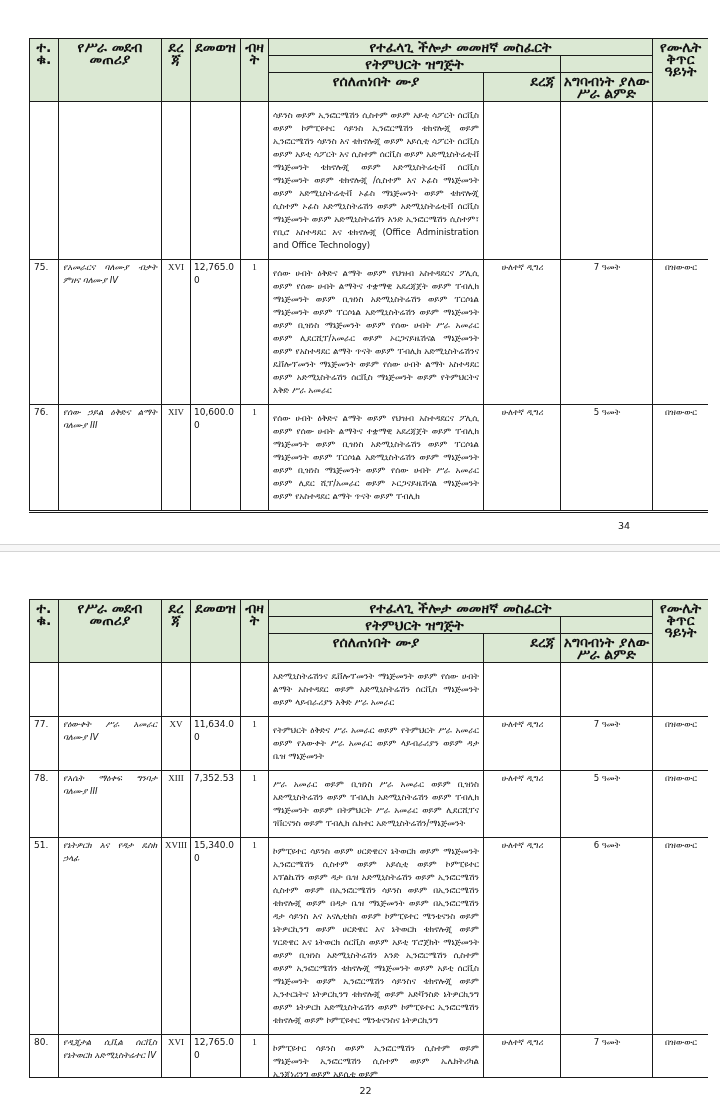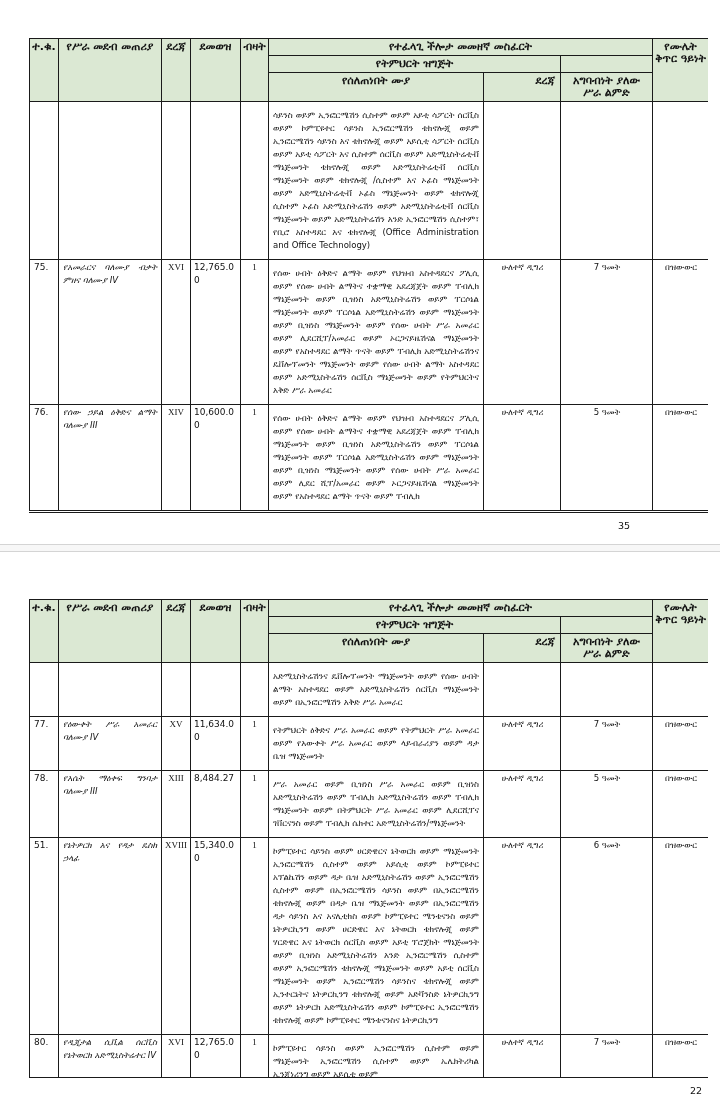--- a/index.html
+++ b/index.html
@@ -14,34 +14,34 @@
   .page-2{height:544px;padding:47px 12px 0 29px;border-top:1px solid #d4d4d4;}
   .table-clip{overflow:hidden;border-bottom:1px solid #1a1a1a;width:679px;}
   .clip-1{height:474px;}
   .clip-2{height:478px;}
   table.doc-table{border-collapse:collapse;table-layout:fixed;width:679px;}
   .doc-table th,.doc-table td{
     border:1px solid #1a1a1a;vertical-align:top;padding:1px 3px;
     word-wrap:break-word;overflow:hidden;
   }
   .doc-table th{
-    background:#dbe8d3;font-weight:bold;font-size:11px;line-height:12px;
+    background:#dbe8d3;font-weight:bold;font-size:14px;line-height:12px;
     text-align:center;padding:2px 2px;
   }
   th.th-right{text-align:right;padding-right:5px;}
   .doc-table td{font-size:8.5px;line-height:13px;background:#ffffff;}
   td.c-no{font-size:9px;padding-left:4px;}
   td.c-title{text-align:justify;padding:1px 4px;font-style:italic;}
   td.c-center{text-align:center;font-size:9px;font-family:Liberation Serif, serif;}
   td.c-salary{font-size:9px;}
   td.c-prof{text-align:justify;padding:7px 4px;}
   td.c-degree,td.c-exp,td.c-hire{font-size:8.5px;padding-left:4px;text-align:center;}
   .pnum{font-size:9.5px;text-align:right;padding-top:7px;}
   .pnum-1{padding-right:78px;}
-  .pnum-2{padding-right:6px;}
+  .pnum-2{padding-right:6px;text-align:center;}
 </style>
 </head>
 <body>
 
 <div class="page page-1">
   <div class="table-clip clip-1">
     <table class="doc-table">
       <colgroup>
         <col style="width:29px">
           <col style="width:103px">
@@ -103,21 +103,21 @@
           <td class="c-salary">10,600.00</td>
           <td class="c-center">1</td>
           <td class="c-prof">የሰው ሀብት ዕቅድና ልማት ወይም የህዝብ አስተዳደርና ፖሊሲ ወይም የሰው ሀብት ልማትና ተቋማዊ አደረጃጀት ወይም ፐብሊክ ማኔጅመንት ወይም ቢዝነስ አድሚኒስትሬሽን ወይም ፐርሶኔል ማኔጅመንት ወይም ፐርሶኔል አድሚኒስትሬሽን ወይም ማኔጅመንት ወይም ቢዝነስ ማኔጅመንት ወይም የሰው ሀብት ሥራ አመራር ወይም ሊደር ሺፕ/አመራር ወይም ኦርጋናይዜሽናል ማኔጅመንት ወይም የአስተዳደር ልማት ጥናት ወይም ፐብሊክ</td>
           <td class="c-degree">ሁለተኛ ዲግሪ</td>
           <td class="c-exp">5 ዓመት</td>
           <td class="c-hire">በዝውውር</td>
         </tr>
       </tbody>
     </table>
   </div>
-  <div class="pnum pnum-1">35</div>
+  <div class="pnum pnum-1">34</div>
 </div>
 
 <div class="page-gap"></div>
 
 <div class="page page-2">
   <div class="table-clip clip-2">
     <table class="doc-table">
       <colgroup>
         <col style="width:29px">
           <col style="width:103px">
@@ -149,41 +149,41 @@
           <th>አግባብነት ያለው ሥራ ልምድ</th>
         </tr>
       </thead>
       <tbody>
         <tr>
           <td class="c-no"></td>
           <td class="c-title"></td>
           <td class="c-center"></td>
           <td class="c-salary"></td>
           <td class="c-center"></td>
-          <td class="c-prof">አድሚኒስትሬሽንና ዴቨሎፕመንት ማኔጅመንት ወይም የሰው ሀብት ልማት አስተዳደር ወይም አድሚኒስትሬሽን ሰርቪስ ማኔጅመንት ወይም በኢንፎርሜሽን እቅድ ሥራ አመራር</td>
+          <td class="c-prof">አድሚኒስትሬሽንና ዴቨሎፕመንት ማኔጅመንት ወይም የሰው ሀብት ልማት አስተዳደር ወይም አድሚኒስትሬሽን ሰርቪስ ማኔጅመንት ወይም ላይብራሪያን እቅድ ሥራ አመራር</td>
           <td class="c-degree"></td>
           <td class="c-exp"></td>
           <td class="c-hire"></td>
         </tr>
         <tr>
           <td class="c-no">77.</td>
           <td class="c-title">የዕውቀት ሥራ አመራር ባለሙያ IV</td>
           <td class="c-center">XV</td>
           <td class="c-salary">11,634.00</td>
           <td class="c-center">1</td>
           <td class="c-prof">የትምህርት ዕቅድና ሥራ አመራር ወይም የትምህርት ሥራ አመራር ወይም የእውቀት ሥራ አመራር ወይም ላይብራሪያን ወይም ዳታ ቤዝ ማኔጅመንት</td>
           <td class="c-degree">ሁለተኛ ዲግሪ</td>
           <td class="c-exp">7 ዓመት</td>
           <td class="c-hire">በዝውውር</td>
         </tr>
         <tr>
           <td class="c-no">78.</td>
           <td class="c-title">የእሴት ማዕቀፍ ግንባታ ባለሙያ III</td>
           <td class="c-center">XIII</td>
-          <td class="c-salary">8,484.27</td>
+          <td class="c-salary">7,352.53</td>
           <td class="c-center">1</td>
           <td class="c-prof">ሥራ አመራር ወይም ቢዝነስ ሥራ አመራር ወይም ቢዝነስ አድሚኒስትሬሽን ወይም ፐብሊክ አድሚኒስትሬሽን ወይም ፐብሊክ ማኔጅመንት ወይም በትምህርት ሥራ አመራር ወይም ሊደርሺፕና ገቨርናንስ ወይም ፐብሊክ ሴክተር አድሚኒስትሬሽን/ማኔጅመንት</td>
           <td class="c-degree">ሁለተኛ ዲግሪ</td>
           <td class="c-exp">5 ዓመት</td>
           <td class="c-hire">በዝውውር</td>
         </tr>
         <tr>
           <td class="c-no">51.</td>
           <td class="c-title">የኔትዎርክ እና የዳታ ዴስክ ኃላፊ</td>
           <td class="c-center">XVIII</td>

